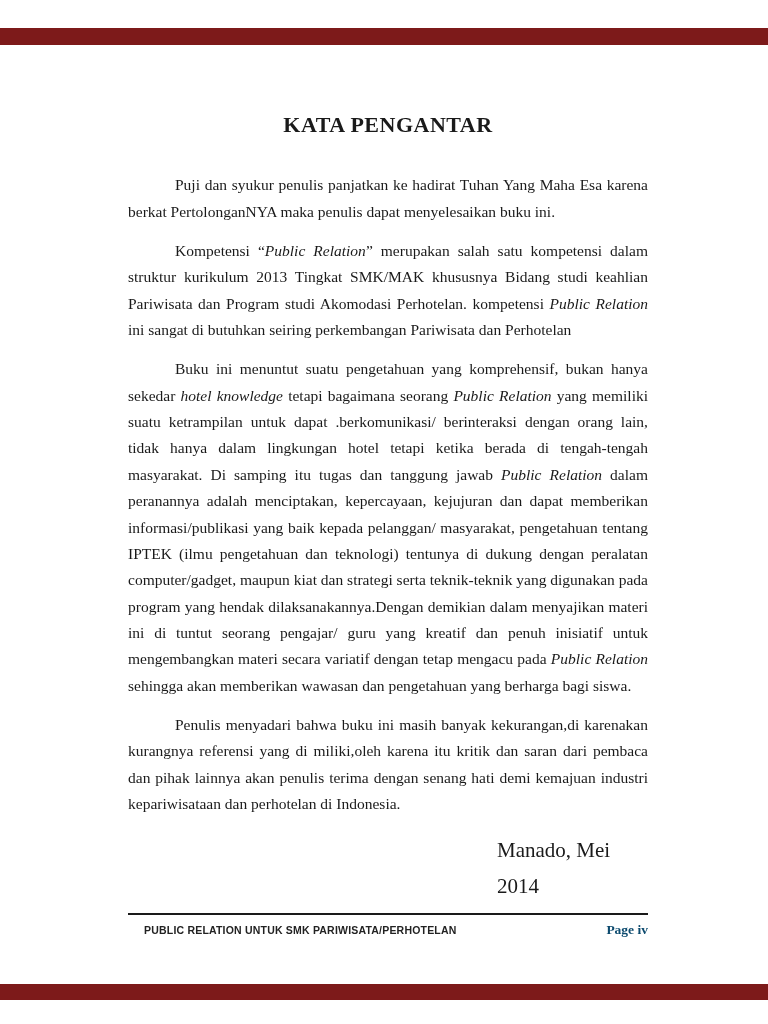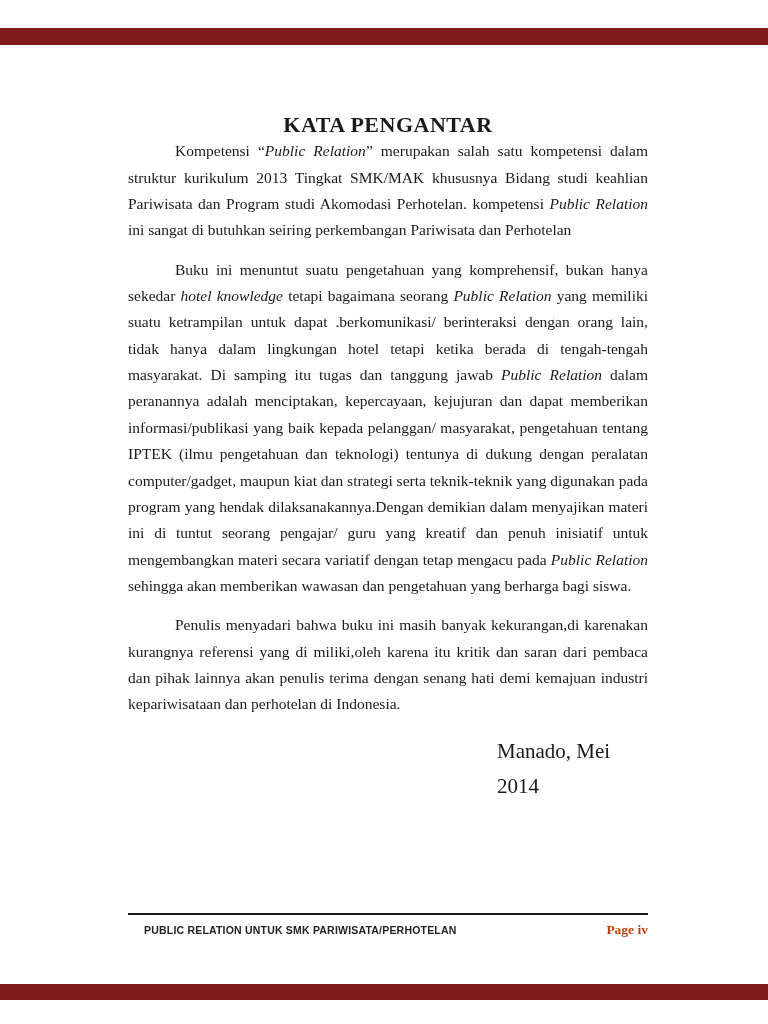--- a/index.html
+++ b/index.html
@@ -28,20 +28,21 @@
     left: 128px;
     top: 112px;
     width: 520px;
   }
   .doc-title {
     text-align: center;
     font-size: 22px;
     font-weight: bold;
     letter-spacing: 0.5px;
     line-height: 1.2;
+    margin-bottom: 34px;
     font-family: "Liberation Serif", serif;
   }
   .paragraph {
     font-size: 15.5px;
     line-height: 1.7;
     text-align: justify;
     text-indent: 47px;
     margin-bottom: 13px;
   }
   .closing-block {
@@ -71,31 +72,32 @@
     font-weight: bold;
     font-size: 10.5px;
     letter-spacing: 0.2px;
     color: #222;
     padding-left: 16px;
   }
   .footer-right {
     font-family: "Liberation Serif", serif;
     font-weight: bold;
     font-size: 13.5px;
-    color: #c2410c;
+    color: #0c4a6e;
   }
 </style>
 </head>
 <body>
 
 <div class="accent-bar top"></div>
 
 <div class="content">
   <h1 class="doc-title">KATA PENGANTAR</h1>
 
+  <p class="paragraph"><span>Puji dan syukur penulis panjatkan ke hadirat Tuhan Yang Maha Esa karena berkat PertolonganNYA maka penulis dapat menyelesaikan buku ini.</span></p>
   <p class="paragraph"><span>Kompetensi “</span><span style="font-style: italic;">Public Relation</span><span>” merupakan salah satu kompetensi dalam struktur kurikulum 2013 Tingkat SMK/MAK khususnya Bidang studi keahlian Pariwisata dan Program studi Akomodasi Perhotelan. kompetensi </span><span style="font-style: italic;">Public Relation</span><span> ini sangat di butuhkan seiring perkembangan Pariwisata dan Perhotelan</span></p>
   <p class="paragraph"><span>Buku ini menuntut suatu pengetahuan yang komprehensif, bukan hanya sekedar </span><span style="font-style: italic;">hotel knowledge</span><span> tetapi bagaimana seorang </span><span style="font-style: italic;">Public Relation</span><span> yang memiliki suatu ketrampilan untuk dapat .berkomunikasi/ berinteraksi dengan orang lain, tidak hanya dalam lingkungan hotel tetapi ketika berada di tengah-tengah masyarakat. Di samping itu tugas dan tanggung jawab </span><span style="font-style: italic;">Public Relation</span><span> dalam peranannya adalah menciptakan, kepercayaan, kejujuran dan dapat memberikan informasi/publikasi yang baik kepada pelanggan/ masyarakat, pengetahuan tentang IPTEK (ilmu pengetahuan dan teknologi) tentunya di dukung dengan peralatan computer/gadget, maupun kiat dan strategi serta teknik-teknik yang digunakan pada program yang hendak dilaksanakannya.Dengan demikian dalam menyajikan materi ini di tuntut seorang pengajar/ guru yang kreatif dan penuh inisiatif untuk mengembangkan materi secara variatif dengan tetap mengacu pada </span><span style="font-style: italic;">Public Relation</span><span> sehingga akan memberikan wawasan dan pengetahuan yang berharga bagi siswa.</span></p>
   <p class="paragraph"><span>Penulis menyadari bahwa buku ini masih banyak kekurangan,di karenakan kurangnya referensi yang di miliki,oleh karena itu kritik dan saran dari pembaca dan pihak lainnya akan penulis terima dengan senang hati demi kemajuan industri kepariwisataan dan perhotelan di Indonesia.</span></p>
 
   <div class="closing-block">
     <div class="closing-place">Manado, Mei 2014</div>
   </div>
 </div>
 
 <div class="footer">

